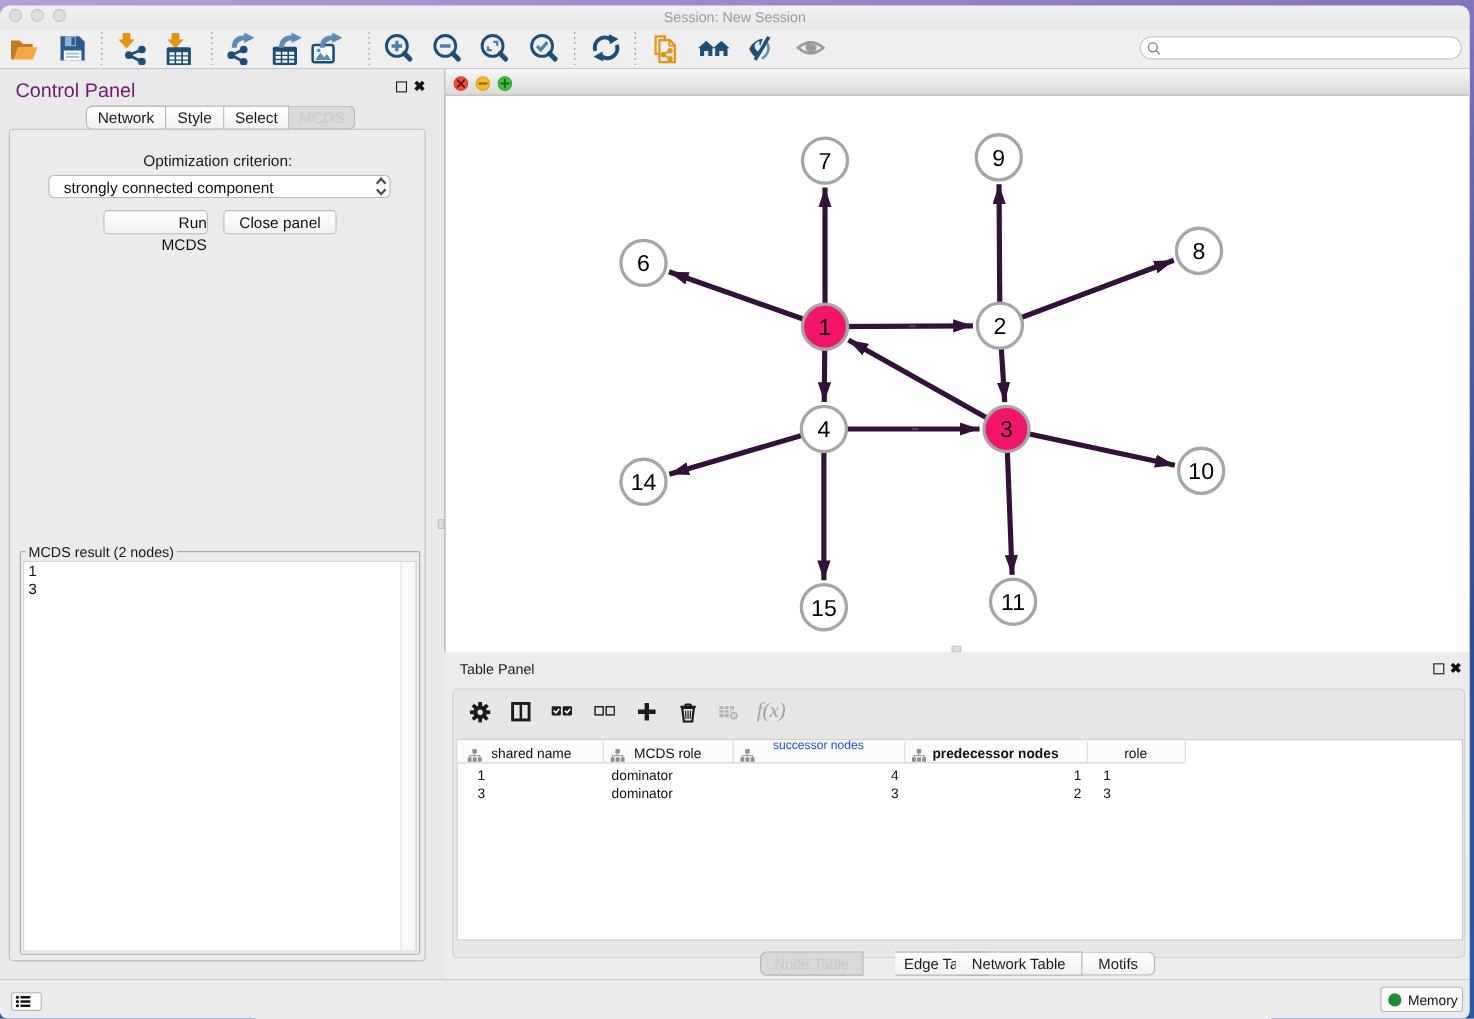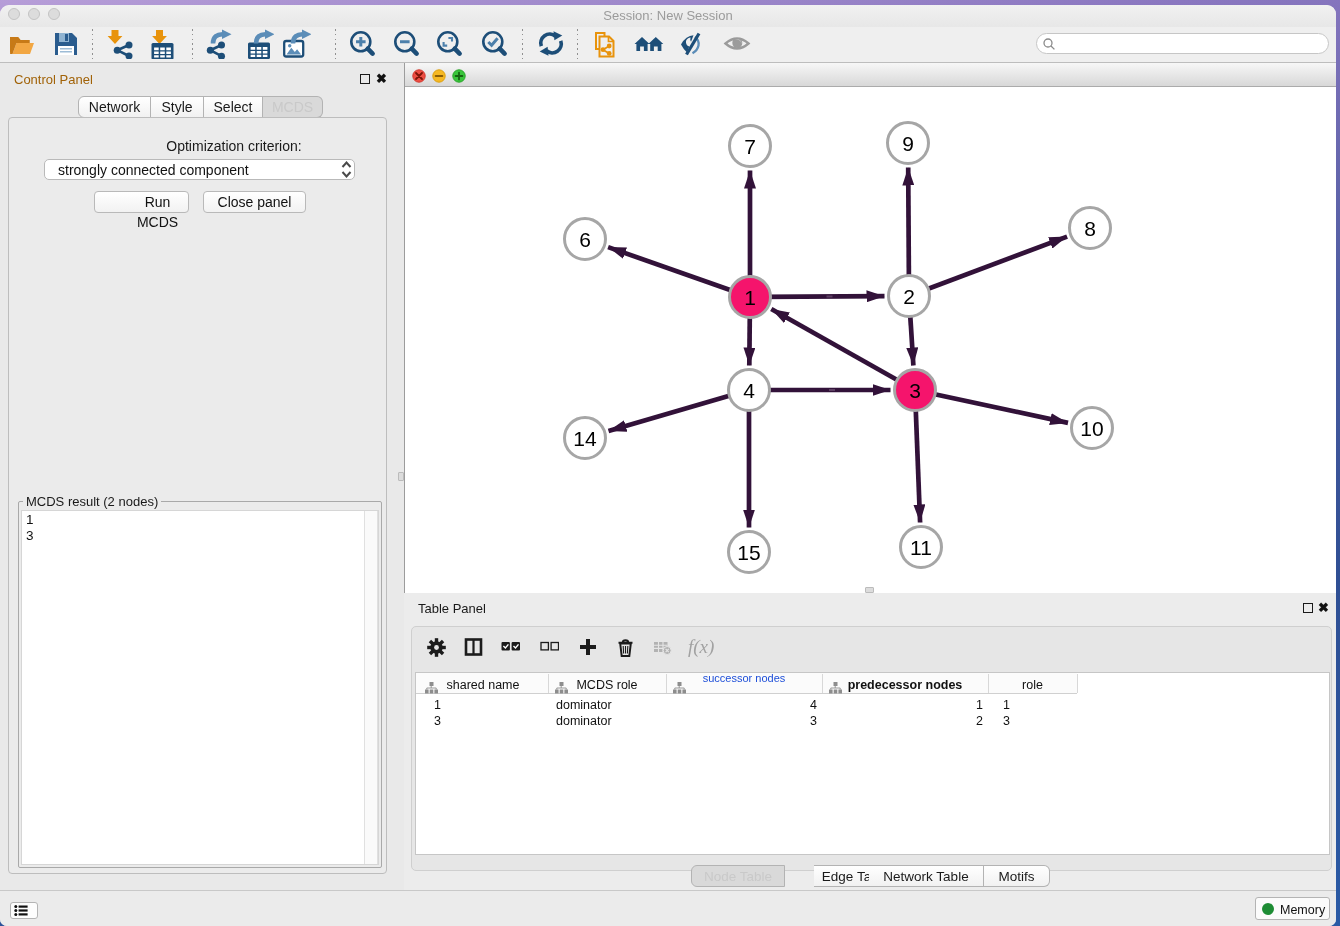--- a/index.html
+++ b/index.html
@@ -129,35 +129,35 @@
 <div class="dotsep" style="left:192px;"></div>
 <div class="dotsep" style="left:335px;"></div>
 <div class="dotsep" style="left:522px;"></div>
 <div class="dotsep" style="left:577px;"></div>
 <div class="abs" style="left:1036px;top:28px;width:293px;height:21px;background:#fff;border:1px solid #c6c6c6;border-radius:11px;box-sizing:border-box;"></div>
 <svg class="abs" style="left:1042px;top:32px;" width="14" height="14" viewBox="0 0 14 14">
       <circle cx="6" cy="6" r="4" fill="none" stroke="#8a8a8a" stroke-width="1.3"></circle>
       <path d="M9 9 l3.4 3.4" stroke="#8a8a8a" stroke-width="1.3"></path>
     </svg>
 <div class="abs" style="left:0;top:58px;width:404px;height:828px;background:#e9e9e9;"></div>
-<div class="abs" style="left:14px;top:67px;font-size:13px;color:#a16207;">Control Panel</div>
+<div class="abs" style="left:14px;top:67px;font-size:18px;color:#701a75;">Control Panel</div>
 <div class="abs" style="left:360px;top:69px;width:10px;height:10px;border:1.6px solid #1a1a1a;box-sizing:border-box;"></div>
 <div class="abs" style="left:376px;top:66px;font-size:13px;font-weight:bold;color:#111;">✖</div>
 <div class="tabbtn" style="left:78px;top:91px;width:73px;height:22px;line-height:21px;border-radius:6px 0 0 6px;border-left-width:1px;">Network</div>
 <div class="tabbtn" style="left:151px;top:91px;width:53px;height:22px;line-height:21px;border-left-width:0px;">Style</div>
 <div class="tabbtn" style="left:204px;top:91px;width:59px;height:22px;line-height:21px;border-left-width:0px;">Select</div>
 <div class="tabbtn" style="left:263px;top:91px;width:60px;height:22px;line-height:21px;border-radius:0 6px 6px 0;background:#d9d9d9;color:#c9c9c9;border-left-width:0px;">MCDS</div>
 <div class="abs" style="left:8px;top:112px;width:379px;height:757px;background:#ebebeb;border:1px solid #bdbdbd;border-radius:4px;box-sizing:border-box;"></div>
-<div class="abs" style="left:0;top:133px;width:396px;text-align:center;font-size:14px;color:#1a1a1a;margin-left:36px;">Optimization criterion:</div>
+<div class="abs" style="left:0;top:133px;width:396px;text-align:center;font-size:14px;color:#1a1a1a;">Optimization criterion:</div>
 <div class="abs" style="left:44px;top:154px;width:311px;height:21px;background:#fff;border:1px solid #b9b9b9;border-radius:5px;box-sizing:border-box;"></div>
 <div class="abs" style="left:58px;top:157px;font-size:14px;color:#111;">strongly connected component</div>
 <svg class="abs" style="left:340px;top:156px;" width="13" height="17" viewBox="0 0 13 17">
       <path d="M2.5 6 L6.5 1.5 L10.5 6 M2.5 11 L6.5 15.5 L10.5 11" fill="none" stroke="#4a4a4a" stroke-width="2"></path>
     </svg>
-<div class="abs" style="left:94px;top:186px;width:95px;height:22px;background:linear-gradient(#ffffff,#f2f2f2);border:1px solid #b9b9b9;border-radius:4px;box-sizing:border-box;text-align:center;line-height:20px;font-size:14px;color:#111;padding-left:32px;">Run MCDS</div>
+<div class="abs" style="left:94px;top:186px;width:95px;height:22px;background:linear-gradient(#ffffff,#f2f2f2);border:1px solid #b9b9b9;border-radius:4px;box-sizing:border-box;text-align:right;line-height:20px;font-size:14px;color:#111;padding-left:32px;">Run MCDS</div>
 <div class="abs" style="left:203px;top:186px;width:103px;height:22px;background:linear-gradient(#ffffff,#f2f2f2);border:1px solid #b9b9b9;border-radius:4px;box-sizing:border-box;text-align:center;line-height:20px;font-size:14px;color:#111;">Close panel</div>
 <div class="abs" style="left:18px;top:496px;width:364px;height:367px;border:1px solid #a9a9a9;border-radius:2px;box-sizing:border-box;"></div>
 <div class="abs" style="left:23px;top:489px;background:#ebebeb;padding:0 3px;font-size:13px;color:#1a1a1a;">MCDS result (2 nodes)</div>
 <div class="abs" style="left:21px;top:505px;width:358px;height:355px;background:#fff;border:1px solid #d6d6d6;box-sizing:border-box;"></div>
 <div class="abs" style="left:26px;top:507px;font-size:13.5px;line-height:16px;color:#111;">1<br>3</div>
 <div class="abs" style="left:364px;top:506px;width:14px;height:353px;background:#fafafa;border-left:1px solid #e0e0e0;border-right:1px solid #e0e0e0;box-sizing:border-box;"></div>
 <div class="abs" style="left:398px;top:467px;width:6px;height:9px;background:#dcdcdc;border:1px solid #bbb;border-radius:1px;box-sizing:border-box;"></div>
 <div class="abs" style="left:404px;top:58px;width:932px;height:530px;background:#fff;border-left:1px solid #9c9c9c;box-sizing:border-box;"></div>
 <div class="abs" style="left:405px;top:58px;width:931px;height:24px;background:linear-gradient(#f7f7f7,#d8d8d8);border-bottom:1px solid #ababab;box-sizing:border-box;"></div>
 <svg class="abs" style="left:412px;top:64px;" width="14" height="14" viewBox="-7 -7 14 14">

